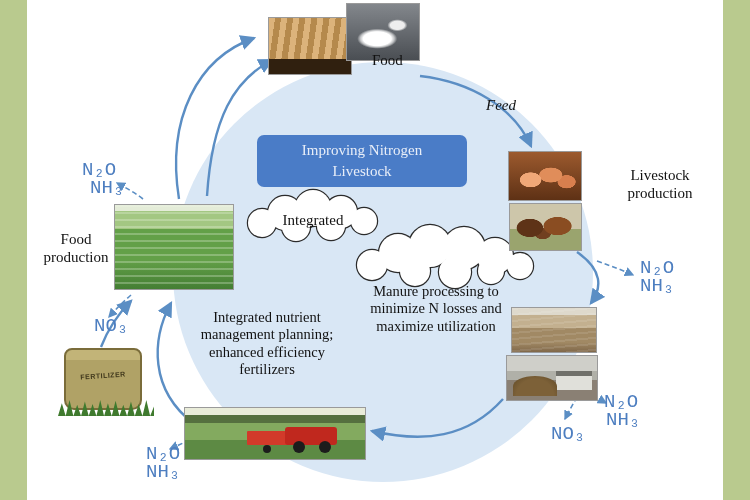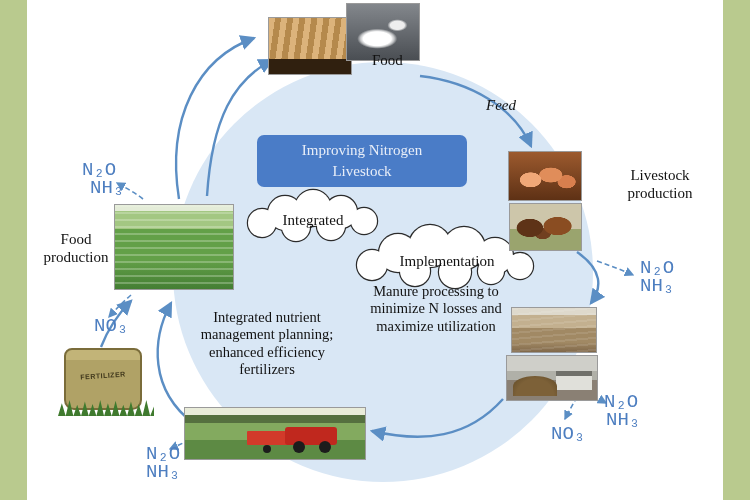--- a/index.html
+++ b/index.html
@@ -146,21 +146,20 @@
     <span class="bag-label">FERTILIZER</span>
   </div>
   <div class="grass"></div>
 
   <div class="title-box">
     <span>Improving Nitrogen</span>
     <span>Livestock</span>
   </div>
 
   <div class="cloud-lbl" style="left:313px;top:220px;">Integrated</div>
-  <div class="cloud-lbl" style="left:447px;top:261px;">Implementation</div>
 
   <div class="lbl" style="left:372px;top:52px;text-align:right;">Food</div>
   <div class="lbl" style="left:486px;top:97px;font-style:italic;">Feed</div>
   <div class="lbl2" style="left:612px;top:166px;width:96px;">
     <span>Livestock</span>
     <span>production</span>
   </div>
   <div class="lbl2" style="left:34px;top:230px;width:84px;">
     <span>Food</span>
     <span>production</span>

